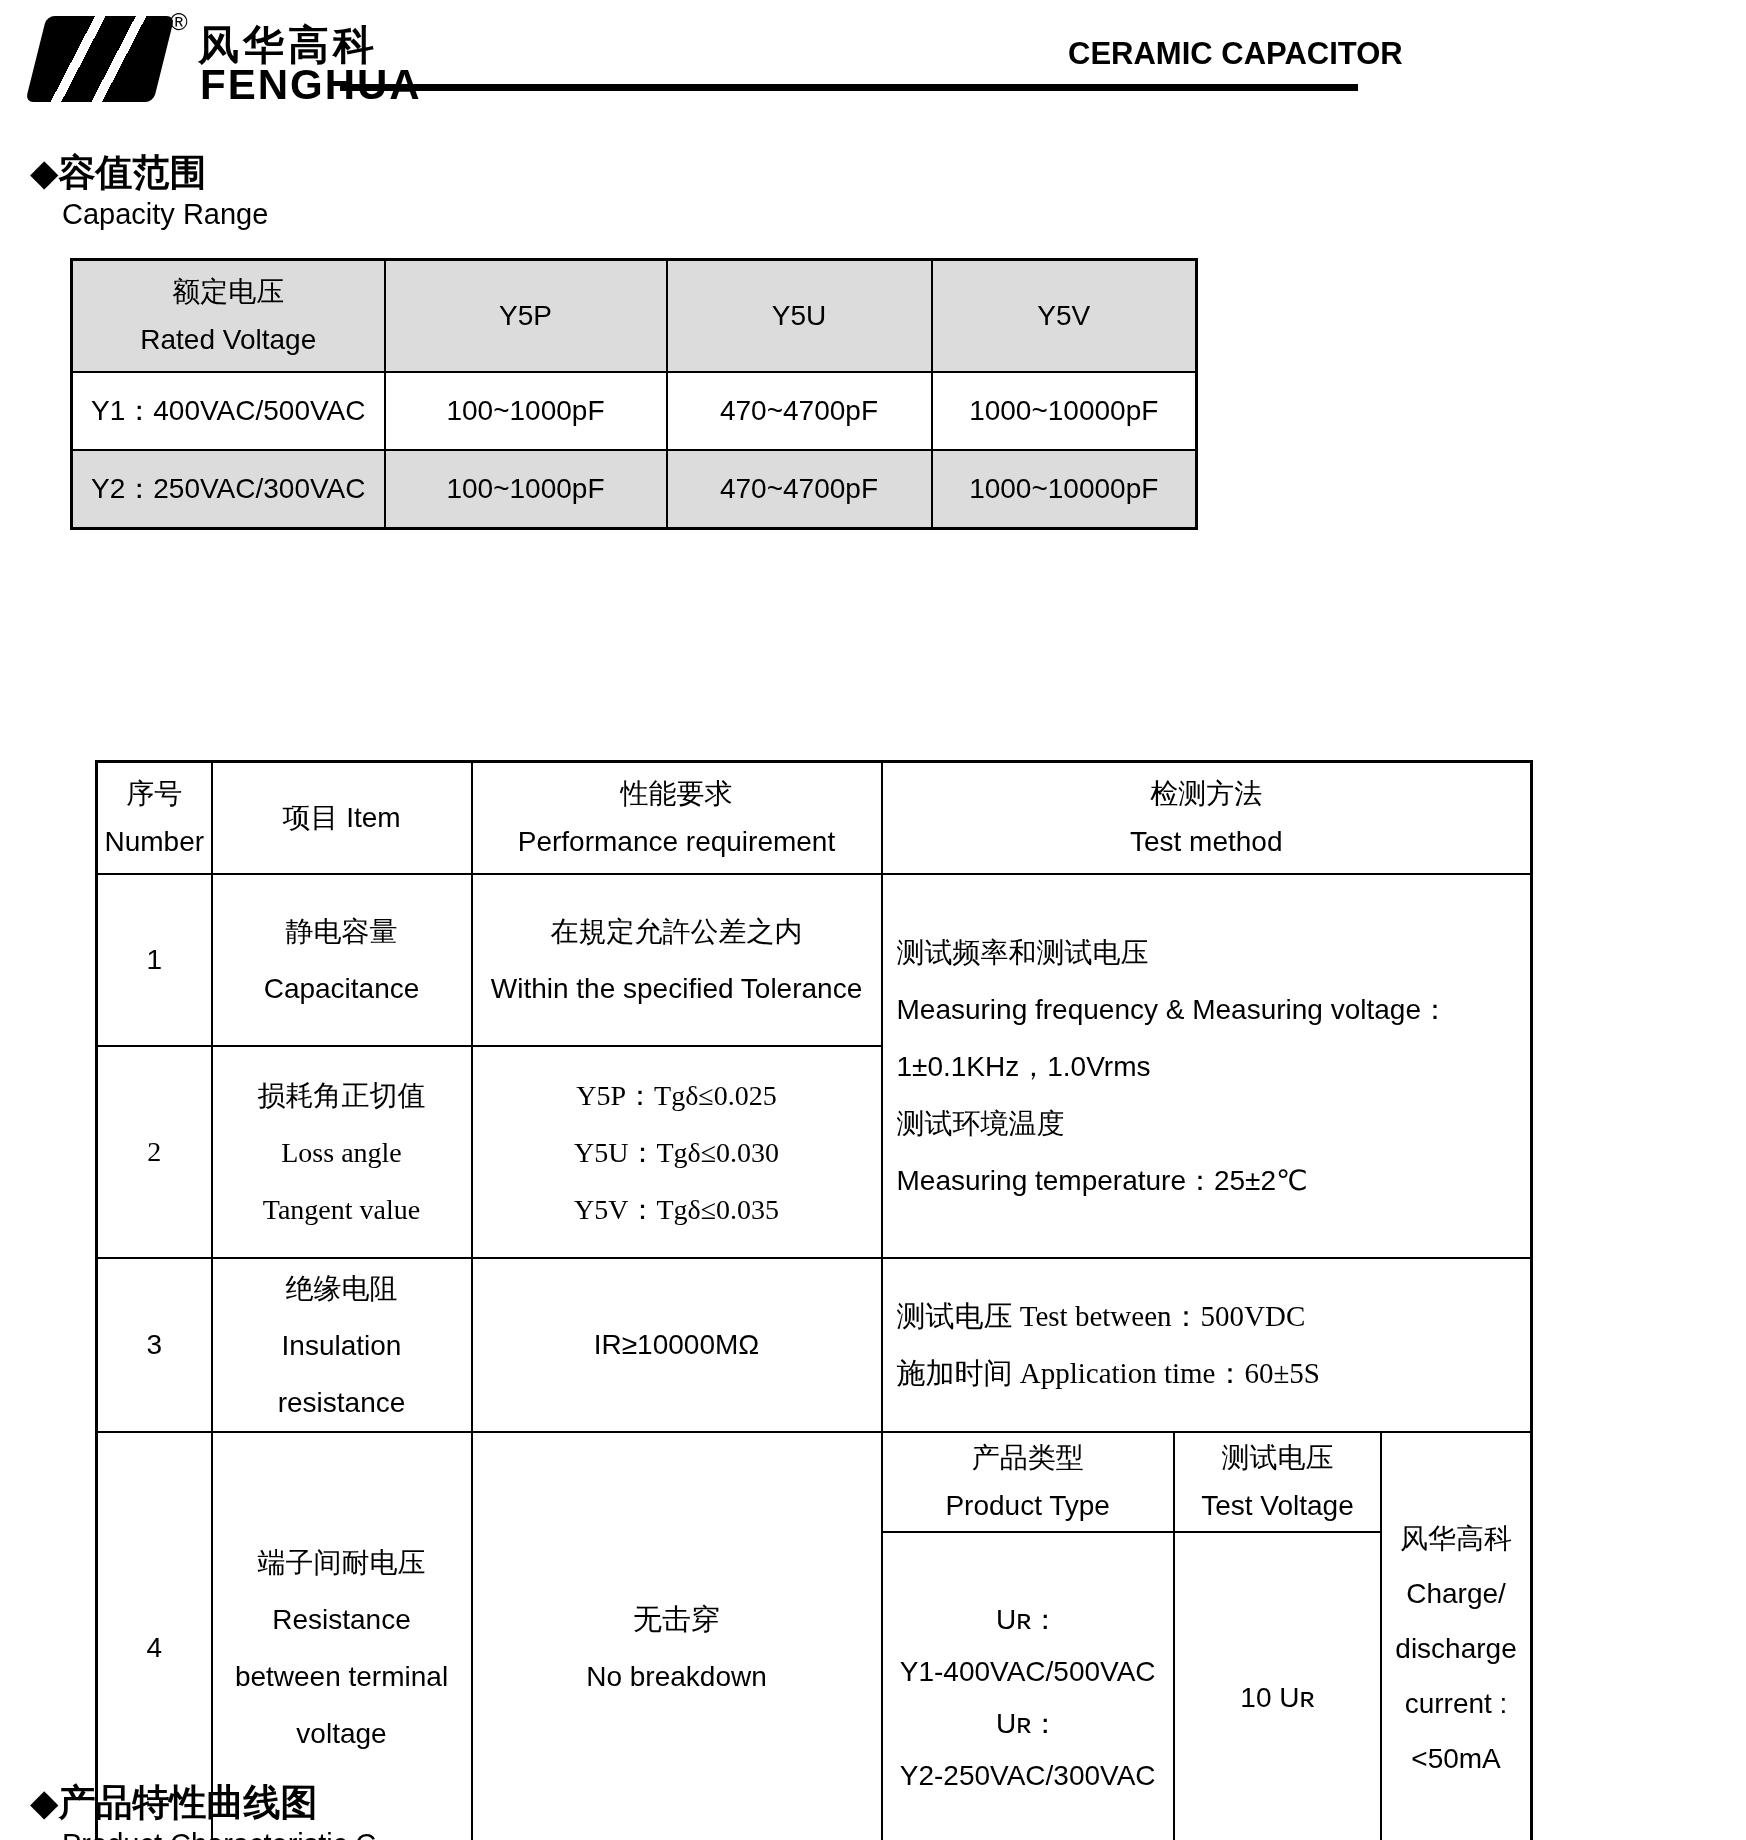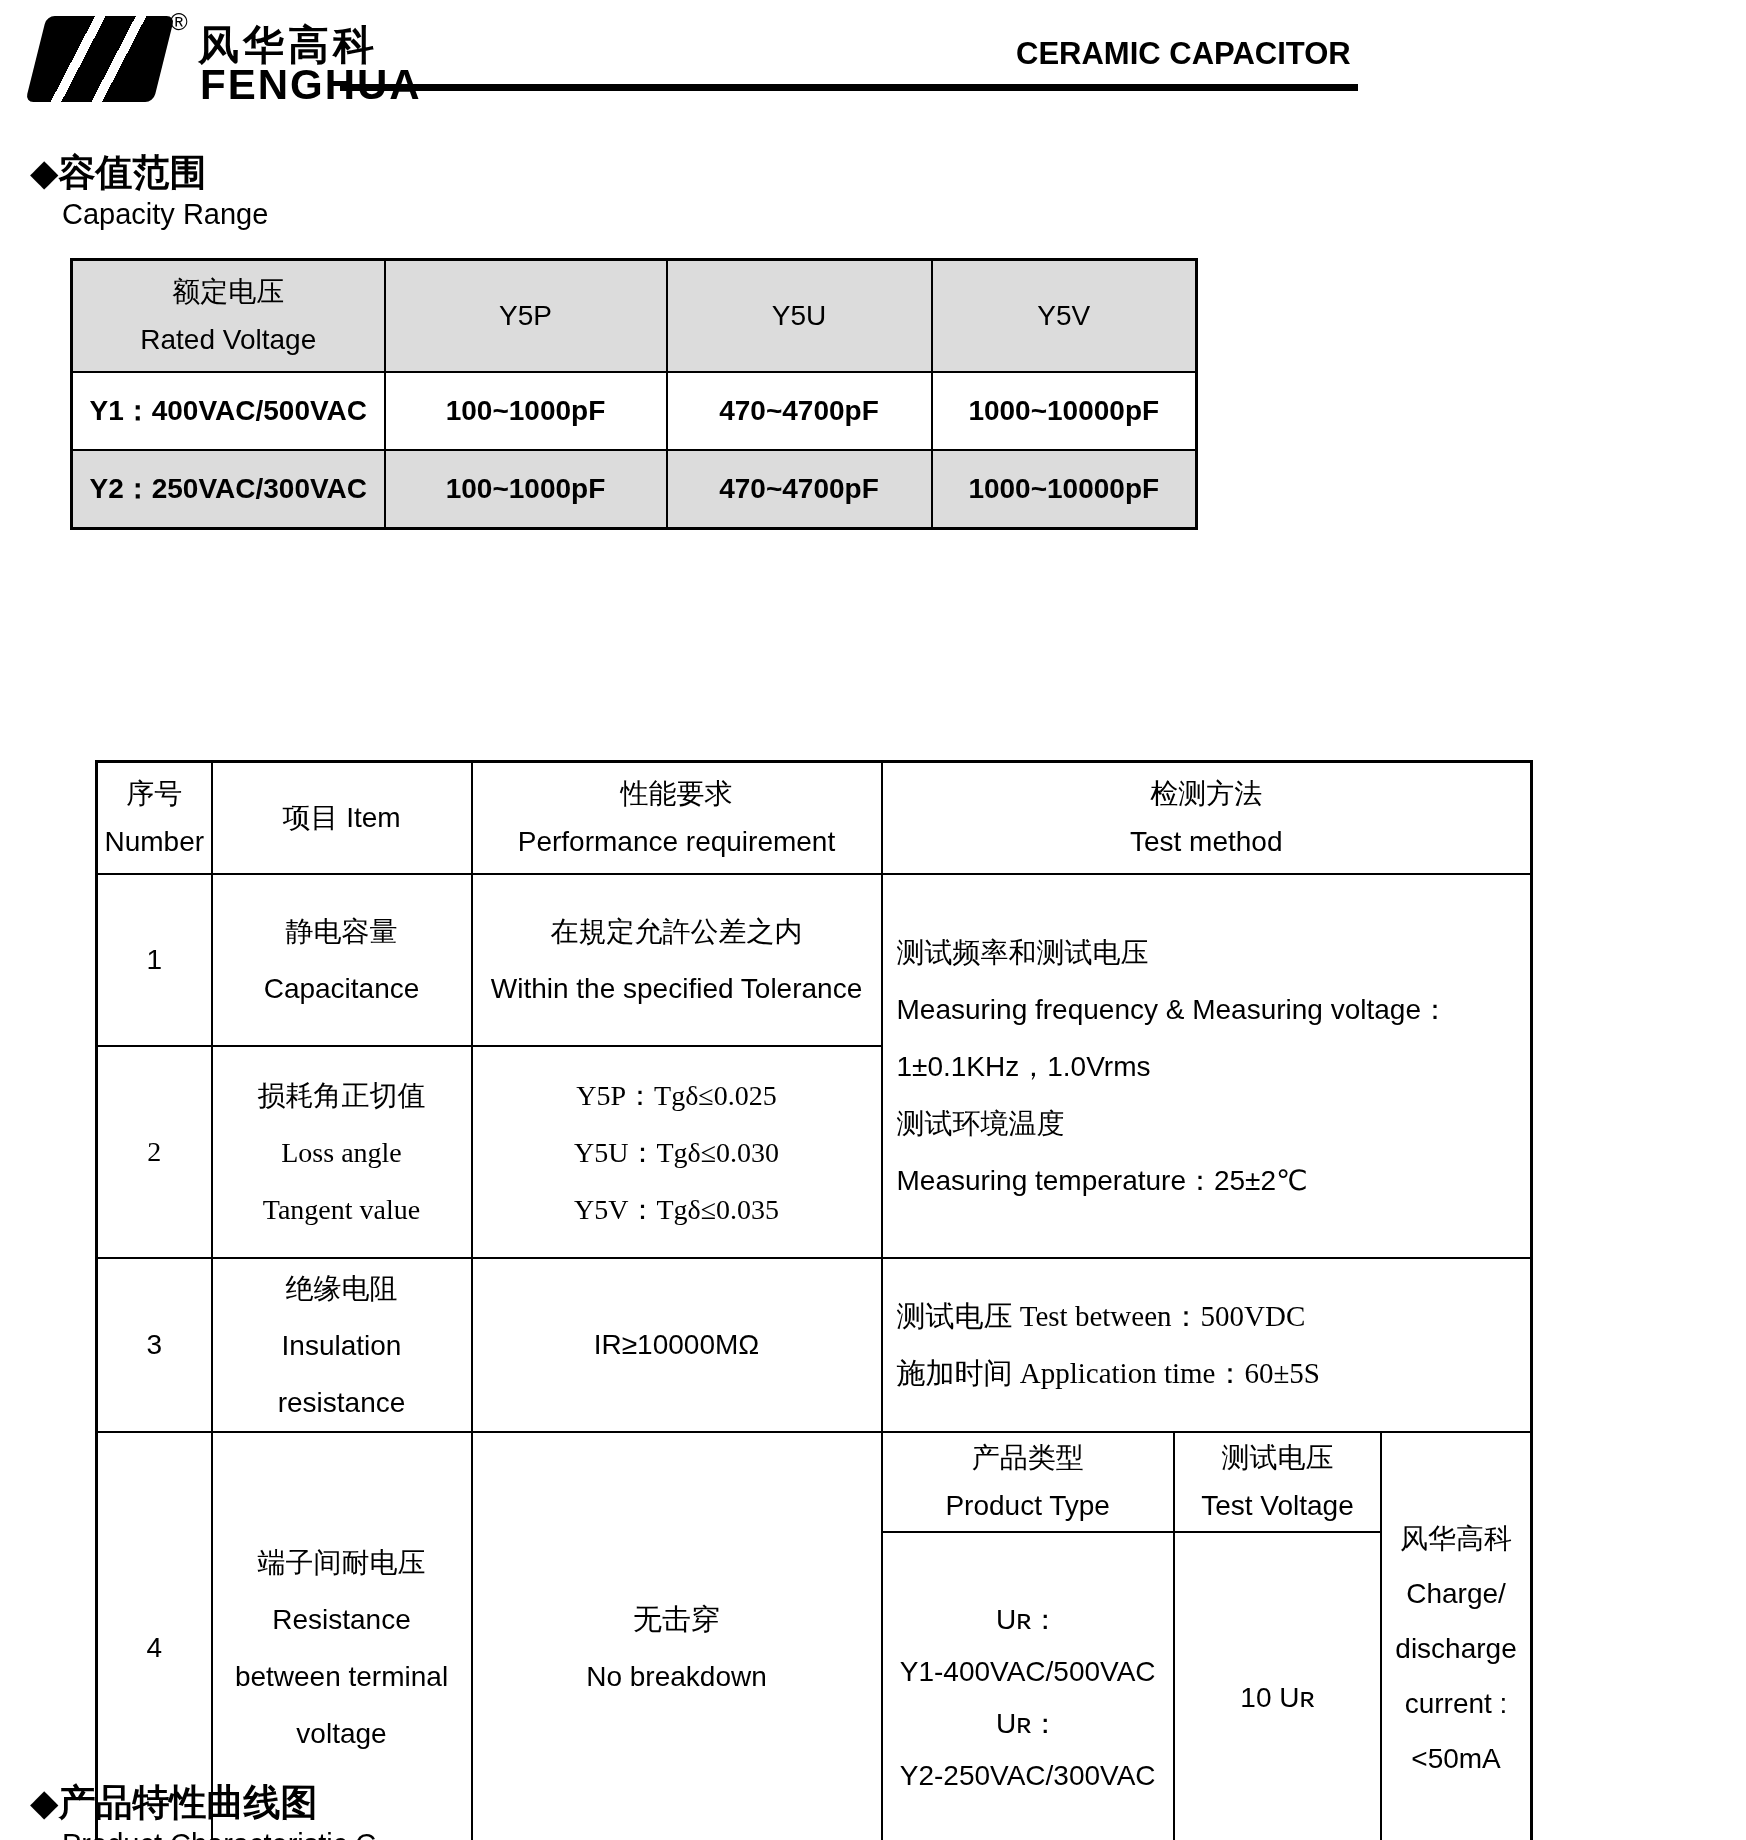--- a/index.html
+++ b/index.html
@@ -9,38 +9,38 @@
   }
   
   .logo-mark{
     position:absolute;left:36px;top:16px;width:128px;height:86px;
     transform:skewX(-14deg);border-radius:8px;
     background:linear-gradient(105deg,#000 0 32%,#fff 32% 39%,#000 39% 59%,#fff 59% 66%,#000 66% 100%);
   }
   .reg{position:absolute;left:170px;top:8px;font-size:24px;}
   .brand-cn{position:absolute;left:198px;top:18px;font-size:41px;font-weight:700;letter-spacing:4px;}
   .brand-en{position:absolute;left:200px;top:61px;font-size:42px;font-weight:700;letter-spacing:2px;}
-  .doc-title{position:absolute;left:1016px;top:36px;font-size:31px;font-weight:700;}
+  .doc-title{position:absolute;left:1068px;top:36px;font-size:31px;font-weight:700;}
   .header-rule{position:absolute;left:340px;top:84px;width:1018px;height:7px;background:#000;}
   
   .sec-cn{position:absolute;left:30px;font-size:37px;font-weight:600;}
   .sec-en{position:absolute;left:62px;font-size:29px;}
   .sec1-cn{top:148px}.sec1-en{top:198px}
   .sec2-cn{top:542px}.sec2-en{top:594px}
   .sec3-cn{top:1778px}.sec3-en{top:1828px}
   
   table{border-collapse:collapse;table-layout:fixed;}
   td{border:2px solid #000;text-align:center;vertical-align:middle;font-size:28px;padding:0;}
   .gray{background:#DCDCDC;}
   .hl{line-height:48px;}   
   .ln{line-height:57px;}   
   
   .t1{position:absolute;left:70px;top:258px;width:1125px;border:3px solid #000;padding-left:8px;}
   .t1 tr.h-hdr td{height:110px;}
-  .t1 tr.h-r td{height:76px;font-weight:bold;}
+  .t1 tr.h-r td{height:76px;}
   
   .t2{position:absolute;left:95px;top:760px;width:1435px;border:3px solid #000;}
   .t2 tr.r-hdr td{height:110px;}
   .t2 tr.r1 td{height:170px;}
   .t2 tr.r2 td{height:210px;font-family:Liberation Serif, serif;}
   .t2 tr.r3 td{height:172px;}
   .t2 tr.r4 td{height:330px;}
   .method{text-align:left;padding-left:14px;}
   .serif{font-family:"Liberation Serif","DejaVu Serif",serif;font-size:29px;}
   

